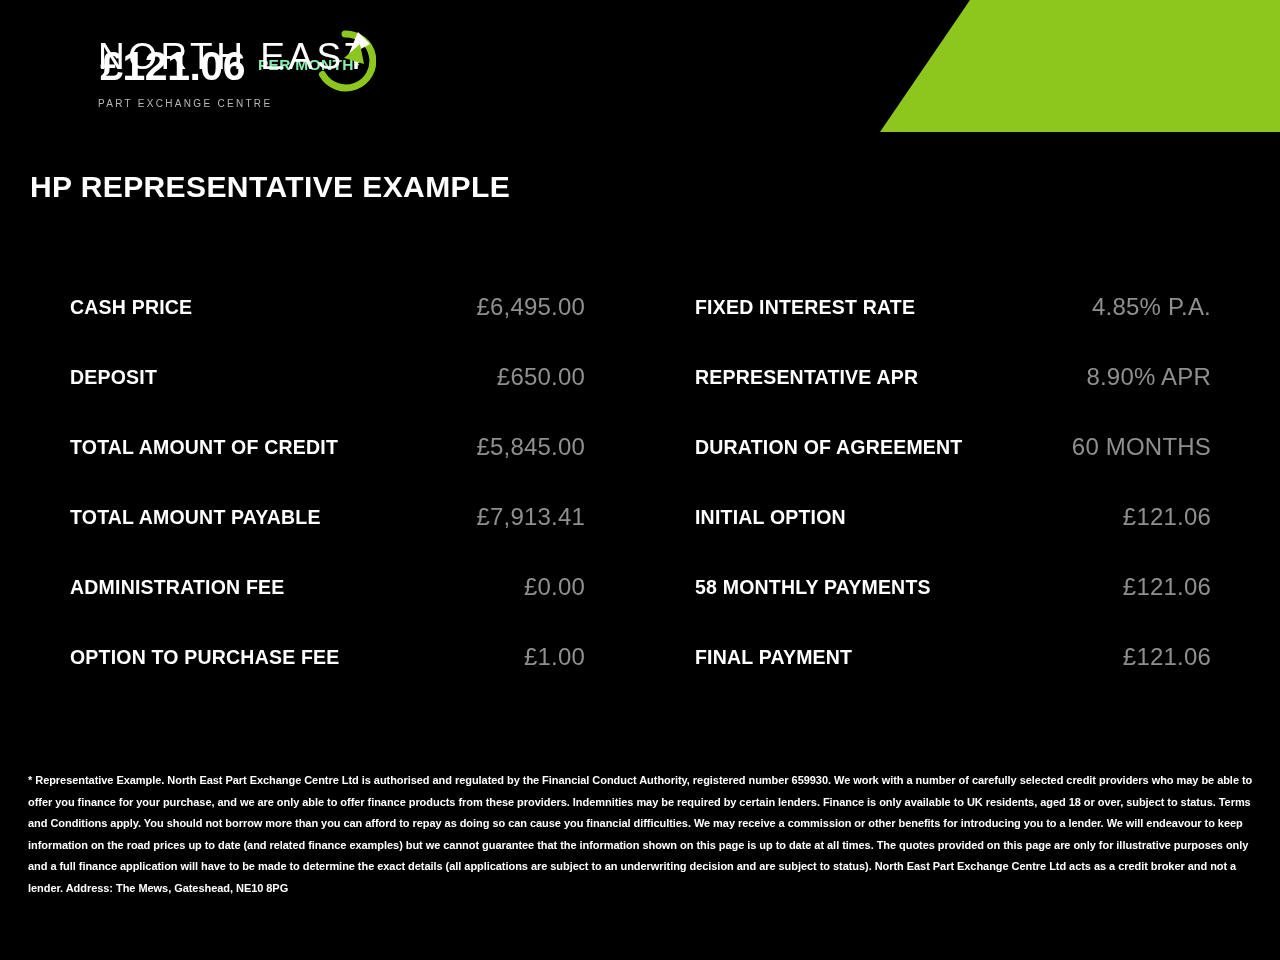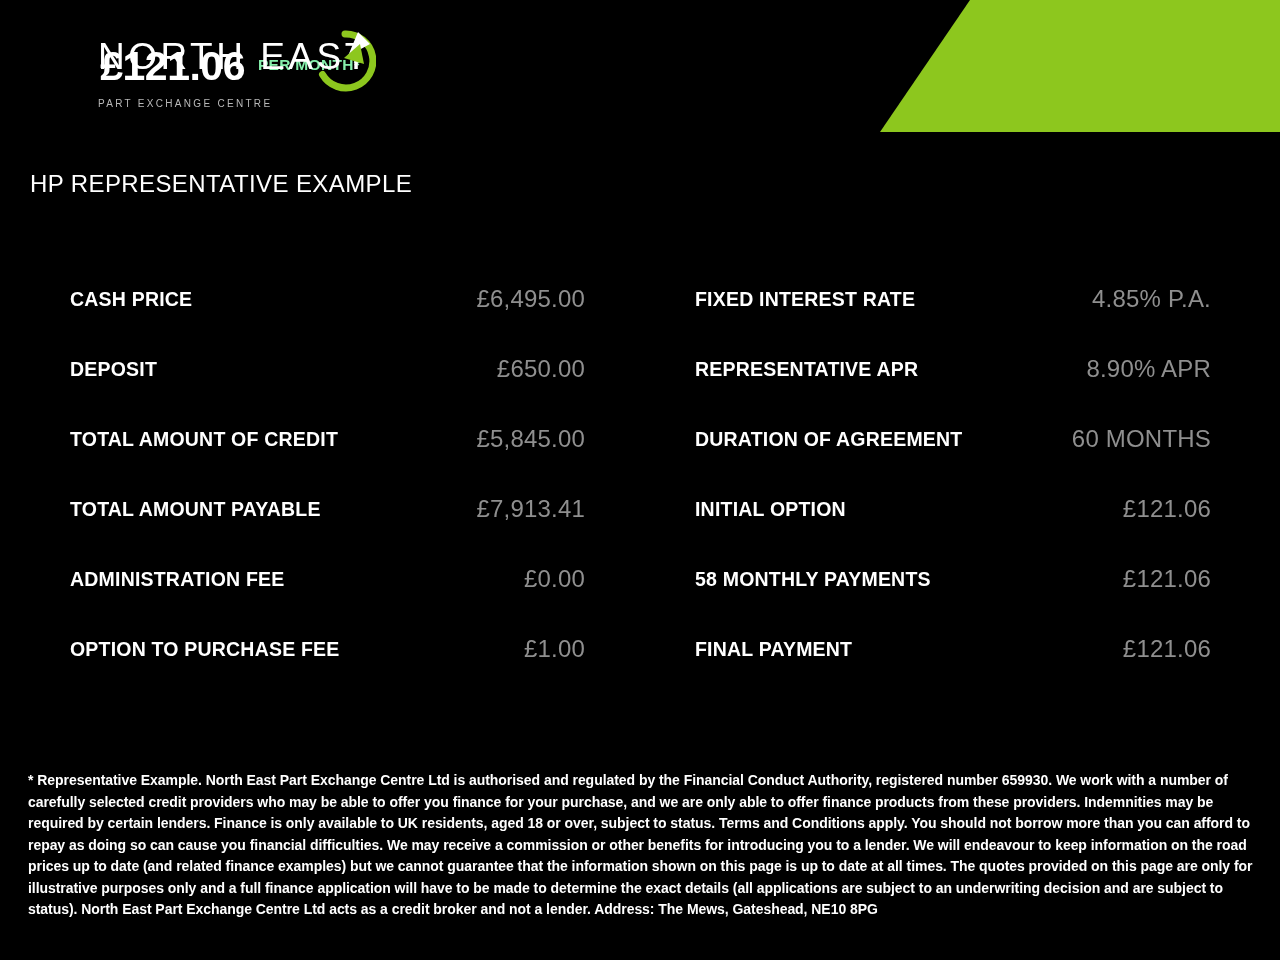--- a/index.html
+++ b/index.html
@@ -89,35 +89,35 @@
     width: 62px;
     height: 62px;
   }
 
   
   .doc-title {
     position: absolute;
     left: 30px;
     top: 170px;
     color: #ffffff;
-    font-size: 24px;
-    font-weight: normal;
+    font-size: 30px;
+    font-weight: bold;
     letter-spacing: 0.4px;
   }
 
   
   .table-wrap {
     position: absolute;
     left: 0;
     top: 283px;
     width: 1280px;
   }
   .col {
     position: absolute;
-    top: 4px;
+    top: 12px;
   }
   .col-left { left: 70px; width: 515px; }
   .col-right { left: 695px; width: 516px; }
   .row {
     position: relative;
     height: 70px;
     display: flex;
     align-items: flex-start;
     justify-content: space-between;
     white-space: nowrap;
@@ -137,21 +137,21 @@
     line-height: 24px;
   }
 
   
   .disclaimer {
     position: absolute;
     left: 28px;
     top: 770px;
     width: 1226px;
     color: #ffffff;
-    font-size: 14px;
+    font-size: 11px;
     line-height: 21.5px;
     font-weight: bold;
     letter-spacing: -0.05px;
     text-align: left;
   }
 </style>
 </head>
 <body>
 
 <div class="page">

